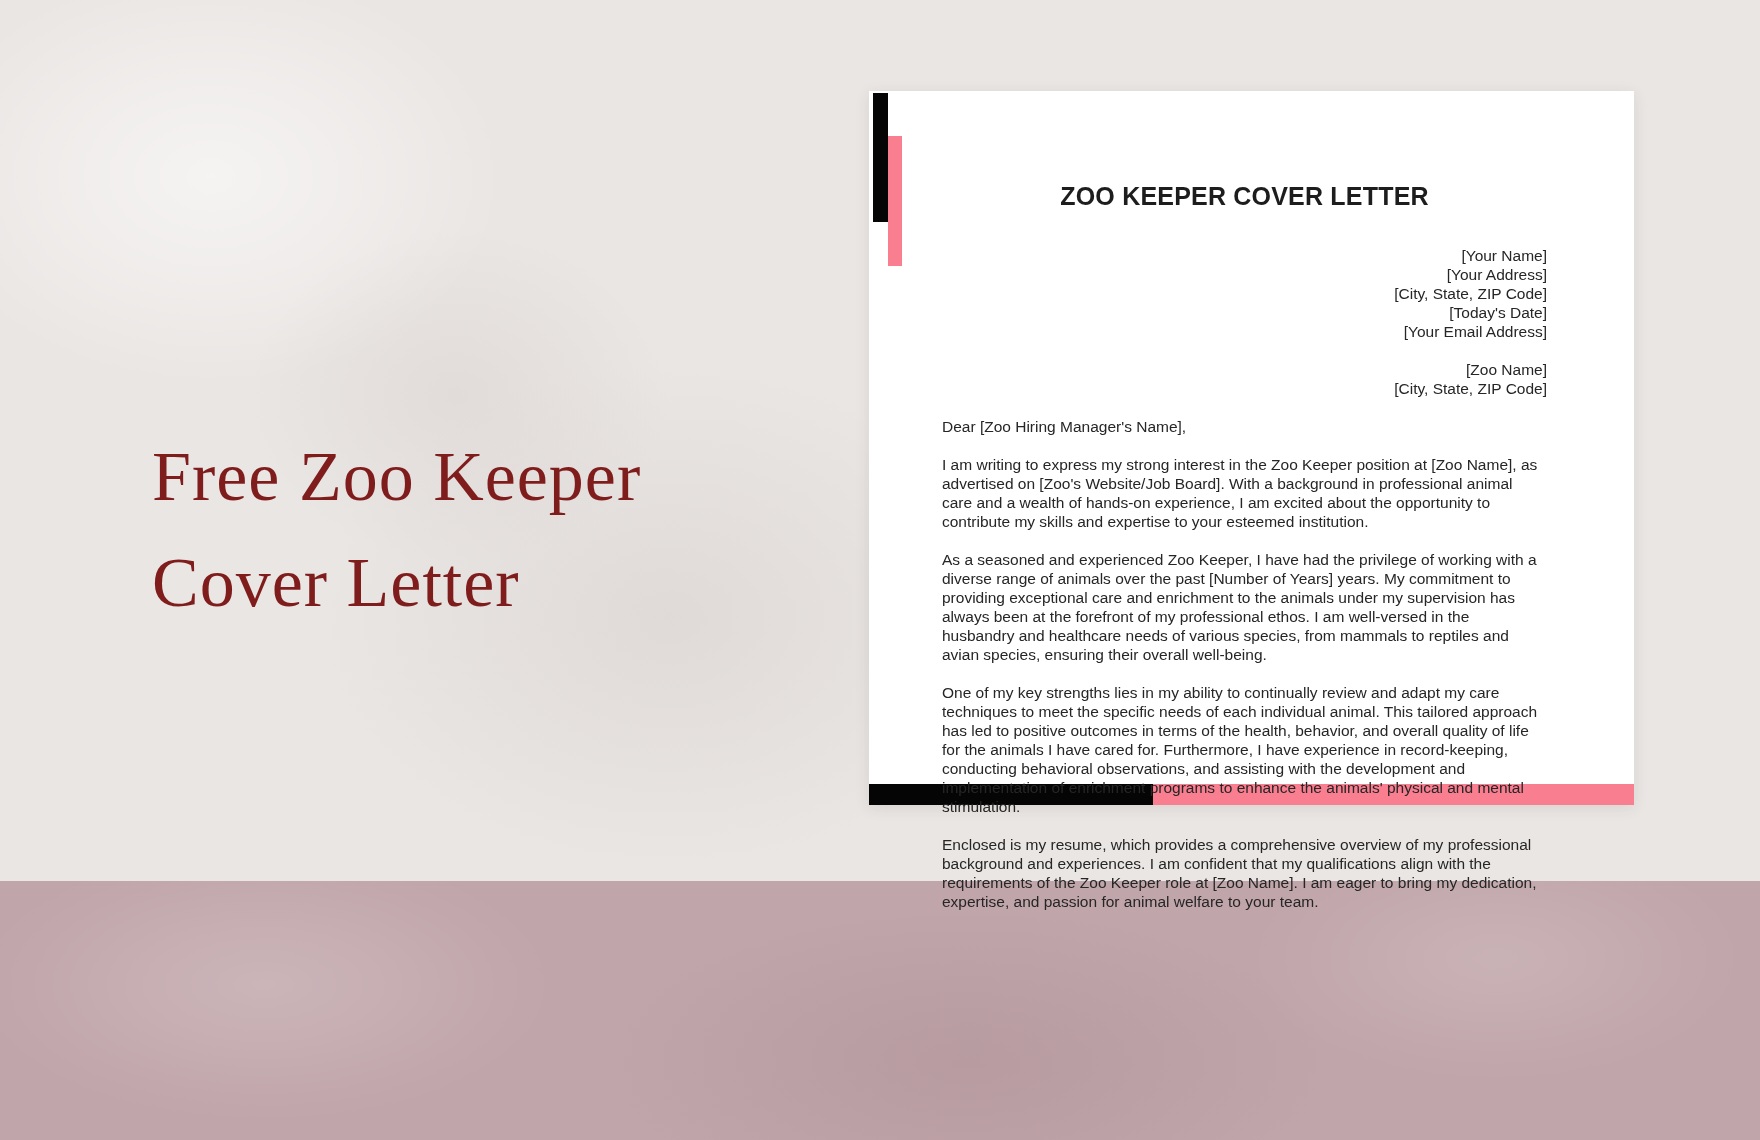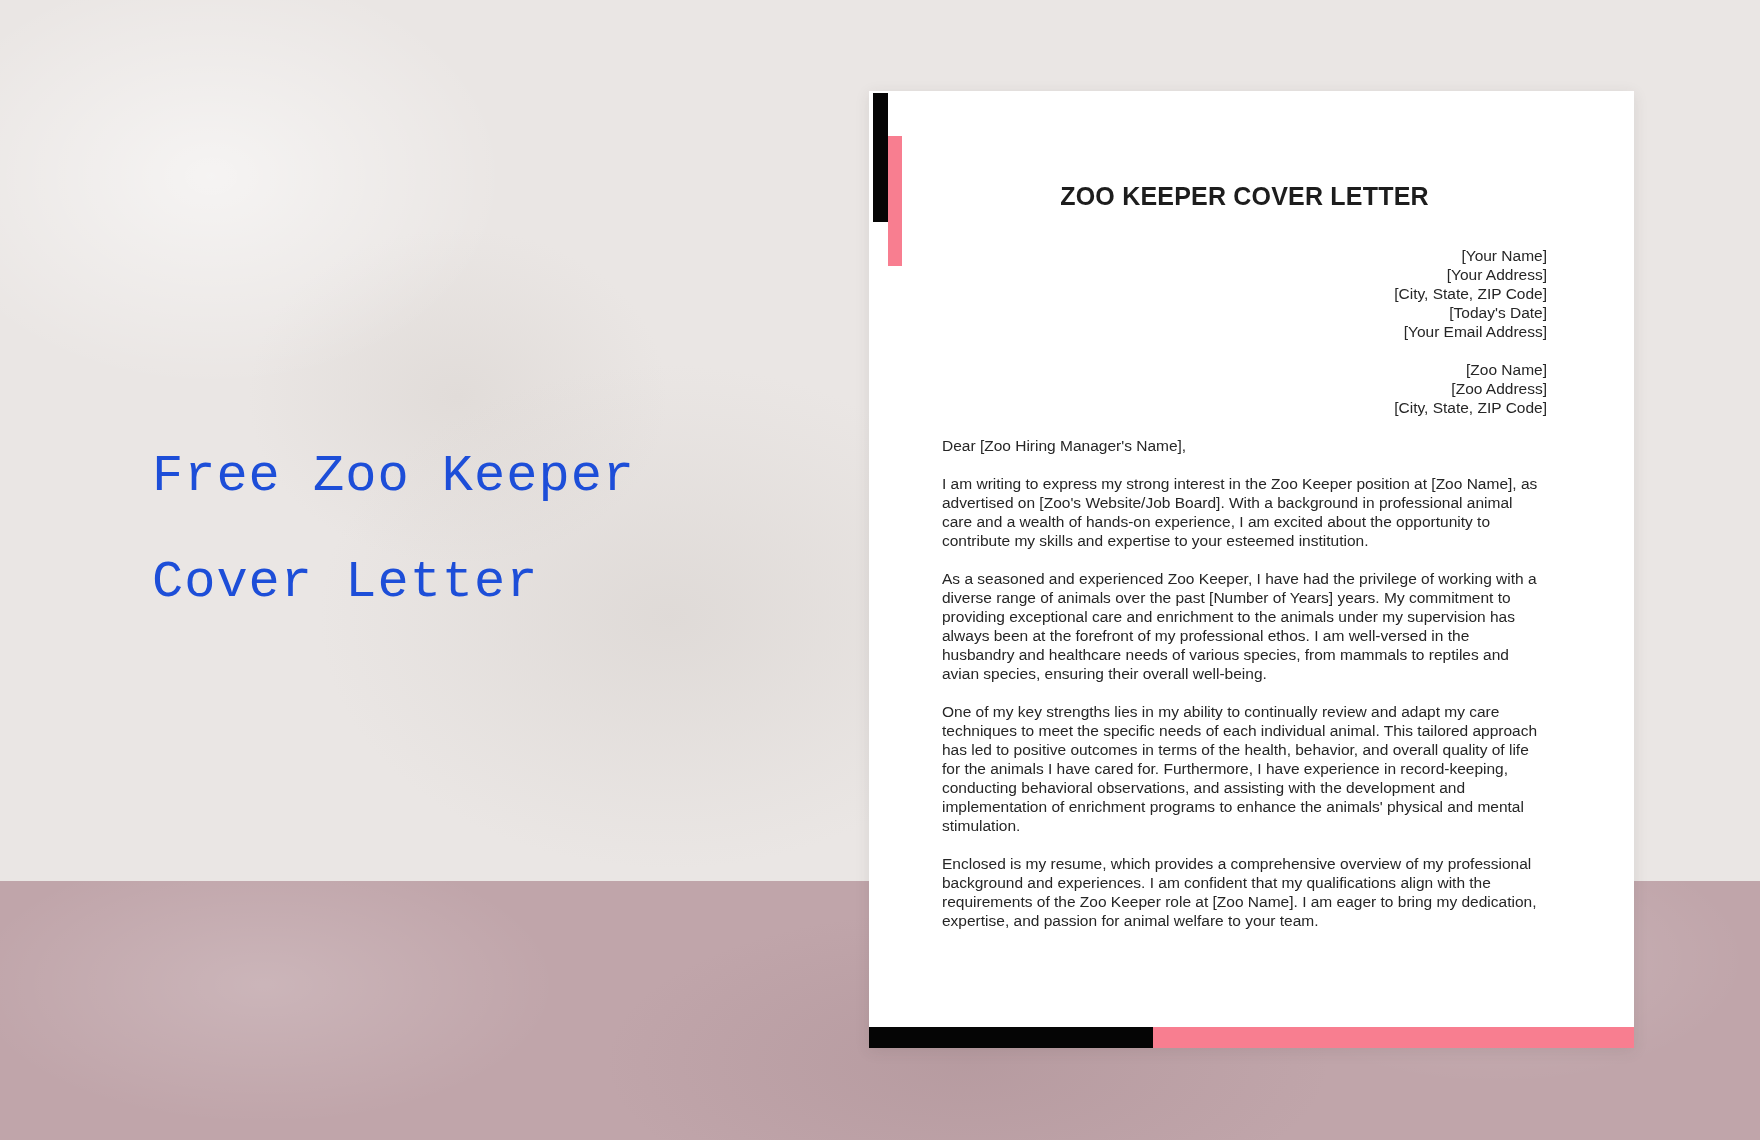--- a/index.html
+++ b/index.html
@@ -28,33 +28,33 @@
     background:
       radial-gradient(420px 200px at 15% 40%, rgba(255,255,255,0.18), rgba(255,255,255,0) 70%),
       radial-gradient(520px 220px at 55% 70%, rgba(140,110,116,0.18), rgba(140,110,116,0) 70%),
       radial-gradient(360px 180px at 85% 30%, rgba(255,255,255,0.15), rgba(255,255,255,0) 70%),
       #c0a5aa;
   }
   .headline {
     position: absolute;
     left: 152px;
     top: 424px;
-    color: #1d4ed8;
-    font-family: Liberation Mono, monospace;
-    font-size: 52px;
+    color: #7f1d1d;
+    font-family: Liberation Serif, serif;
+    font-size: 70px;
     line-height: 106px;
     letter-spacing: 1px;
     white-space: nowrap;
   }
   .page {
     position: absolute;
     left: 869px;
     top: 91px;
     width: 765px;
-    height: 957px;
+    height: 714px;
     background: #ffffff;
     box-shadow: 0 3px 14px rgba(60,50,50,0.10);
   }
   .bar { position: absolute; }
   .bar.black-top  { left: 4px;  top: 2px;  width: 15px; height: 129px; background: #050505; }
   .bar.pink-top   { left: 19px; top: 45px; width: 14px; height: 130px; background: #f87e90; }
   .bar.black-bottom { left: 0;     bottom: 0; width: 284px; height: 21px; background: #050505; }
   .bar.pink-bottom  { left: 284px; bottom: 0; width: 481px; height: 21px; background: #f87e90; }
   .letter {
     position: absolute;
@@ -103,21 +103,20 @@
       <div class="block">
         <div>[Your Name]</div>
         <div>[Your Address]</div>
         <div>[City, State, ZIP Code]</div>
         <div>[Today's Date]</div>
         <div>[Your Email Address]</div>
       </div>
 
       <div class="block">
         <div>[Zoo Name]</div>
-        <div>[Zoo Address]</div>
         <div>[City, State, ZIP Code]</div>
       </div>
 
       <p>Dear [Zoo Hiring Manager's Name],</p>
 
       <p>I am writing to express my strong interest in the Zoo Keeper position at [Zoo Name], as advertised on [Zoo's Website/Job Board]. With a background in professional animal care and a wealth of hands-on experience, I am excited about the opportunity to contribute my skills and expertise to your esteemed institution.</p>
       <p>As a seasoned and experienced Zoo Keeper, I have had the privilege of working with a diverse range of animals over the past [Number of Years] years. My commitment to providing exceptional care and enrichment to the animals under my supervision has always been at the forefront of my professional ethos. I am well-versed in the husbandry and healthcare needs of various species, from mammals to reptiles and avian species, ensuring their overall well-being.</p>
       <p>One of my key strengths lies in my ability to continually review and adapt my care techniques to meet the specific needs of each individual animal. This tailored approach has led to positive outcomes in terms of the health, behavior, and overall quality of life for the animals I have cared for. Furthermore, I have experience in record-keeping, conducting behavioral observations, and assisting with the development and implementation of enrichment programs to enhance the animals' physical and mental stimulation.</p>
       <p>Enclosed is my resume, which provides a comprehensive overview of my professional background and experiences. I am confident that my qualifications align with the requirements of the Zoo Keeper role at [Zoo Name]. I am eager to bring my dedication, expertise, and passion for animal welfare to your team.</p>
     </div>

